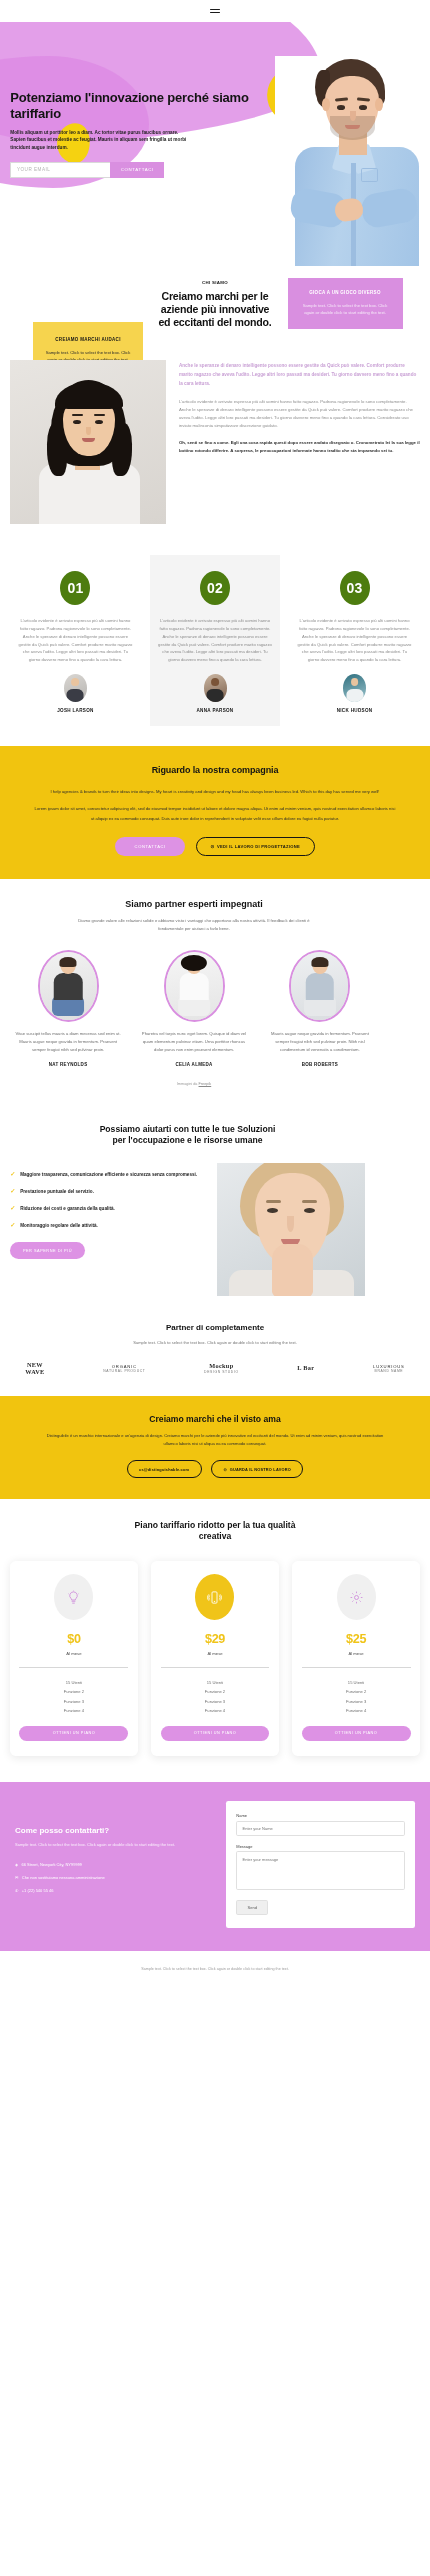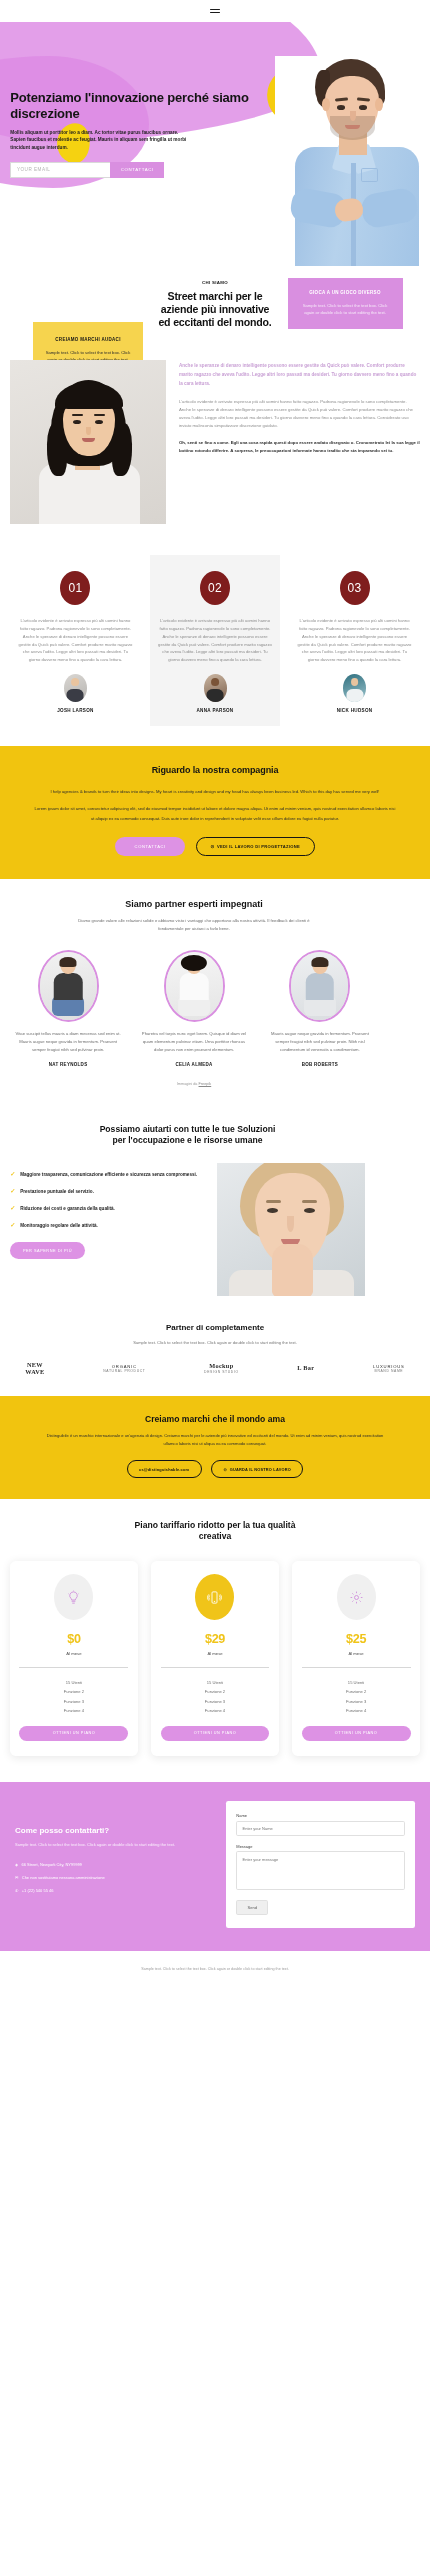--- a/index.html
+++ b/index.html
@@ -135,23 +135,23 @@
   .story-text { flex:1; padding-top: 2.3px; }
   .story-lead { font-size: 4.6px; line-height: 1.95; font-weight:700; color:#c89fd4; margin-bottom: 9.2px; }
   .story-body { font-size:4.3px; line-height:1.9; color:#8d8d8d; margin-bottom: 8px; }
   .story-bold { font-size:4.3px; line-height:1.9; color:#2d2d2d; font-weight:700; }
 
   
   .steps { display:flex; width:430px; padding: 8px 10.3px 19.5px; gap:9.2px; align-items:flex-start; }
   .step { flex:1; text-align:center; padding: 16px 8px 12.6px; }
   .step.shaded { background:#f4f4f4; }
   .step-badge {
-    width: 30px; height: 34px; margin: 0 auto 12.6px; background:#7f1d1d; border-radius:50%;
+    width: 30px; height: 34px; margin: 0 auto 12.6px; background:#4d7c0f; border-radius:50%;
     display:flex; align-items:center; justify-content:center;
-    color:#fff; font-size:12px; font-weight:400; letter-spacing:0.3px;
+    color:#fff; font-size:14px; font-weight:700; letter-spacing:0.3px;
   }
   .step-text { font-size:4.2px; line-height:1.85; color:#8c8c8c; margin-bottom:10.3px; }
   .step-avatar { width: 23px; height:27.5px; border-radius:50%; margin:0 auto 6.9px; overflow:hidden; position:relative; }
   .av1 { background:linear-gradient(160deg,#d9d6d2,#b6b4b1); }
   .av2 { background:linear-gradient(160deg,#cbb6a2,#7a5f4c); }
   .av3 { background:linear-gradient(160deg,#2f6f7e,#9fc6cf); }
   .av-head{position:absolute;left:50%;top:16%;transform:translateX(-50%);width:34%;height:28%;background:#e9c49f;border-radius:50%;}
   .av-body{position:absolute;left:50%;bottom:0;transform:translateX(-50%);width:74%;height:46%;background:#3a3c45;border-radius:40% 40% 0 0;}
   .av2 .av-head{background:#7a5438;} .av2 .av-body{background:#2b2b2b;}
   .av3 .av-head{background:#e9c49f;} .av3 .av-body{background:#eef2f3;}
@@ -340,32 +340,32 @@
           <div class="p-brow-r"></div>
         <div class="p-eye-l"></div>
           <div class="p-eye-r"></div>
         <div class="p-nose"></div>
           <div class="p-mouth"></div>
         <div class="p-hand"></div>
       </div>
     </div>
 
     <div class="hero-inner">
-      <div class="hero-title">Potenziamo l'innovazione perché siamo discrezione</div>
+      <div class="hero-title">Potenziamo l'innovazione perché siamo tariffario</div>
       <div class="hero-sub">Mollis aliquam ut porttitor leo a diam. Ac tortor vitae purus faucibus ornare. Sapien faucibus et molestie ac feugiat. Mauris in aliquam sem fringilla ut morbi tincidunt augue interdum.</div>
       <div class="subscribe">
         <input type="text" placeholder="YOUR EMAIL" style="">
         <button>CONTATTACI</button>
       </div>
     </div>
   </div>
 
   <div class="about">
     <div class="about-eyebrow">CHI SIAMO</div>
-    <div class="about-h2">Street marchi per le aziende più innovative ed eccitanti del mondo.</div>
+    <div class="about-h2">Creiamo marchi per le aziende più innovative ed eccitanti del mondo.</div>
 
     <div class="card-yellow">
       <div class="ct">CREIAMO MARCHI AUDACI</div>
       <div class="cb">Sample text. Click to select the text box. Click again or double click to start editing the text.</div>
     </div>
     <div class="card-purple">
       <div class="ct">GIOCA A UN GIOCO DIVERSO</div>
       <div class="cb">Sample text. Click to select the text box. Click again or double click to start editing the text.</div>
     </div>
   </div>
@@ -541,21 +541,21 @@
         <div class="l1">L Bar</div>
       </div>
       <div class="logo">
         <div class="l2">LUXURIOUS</div>
         <div class="l3">BRAND NAME</div>
       </div>
     </div>
   </div>
 
   <div class="cta-yellow">
-    <h2>Creiamo marchi che il mondo ama</h2>
+    <h2>Creiamo marchi che il visto ama</h2>
     <p>Distinguibile è un marchio internazionale e un'agenzia di design. Creiamo marchi per le aziende più innovative ed eccitanti del mondo. Ut enim ad minim veniam, quis nostrud exercitation ullamco laboris nisi ut aliqua ea ea commodo consequat.</p>
     <div class="cta-actions">
       <button class="btn-dark-outline">
         <span>cs@distinguishable.com</span>
       </button>
       <button class="btn-dark-outline">
         <span>⊙</span>
         <span>GUARDA IL NOSTRO LAVORO</span>
       </button>
     </div>

